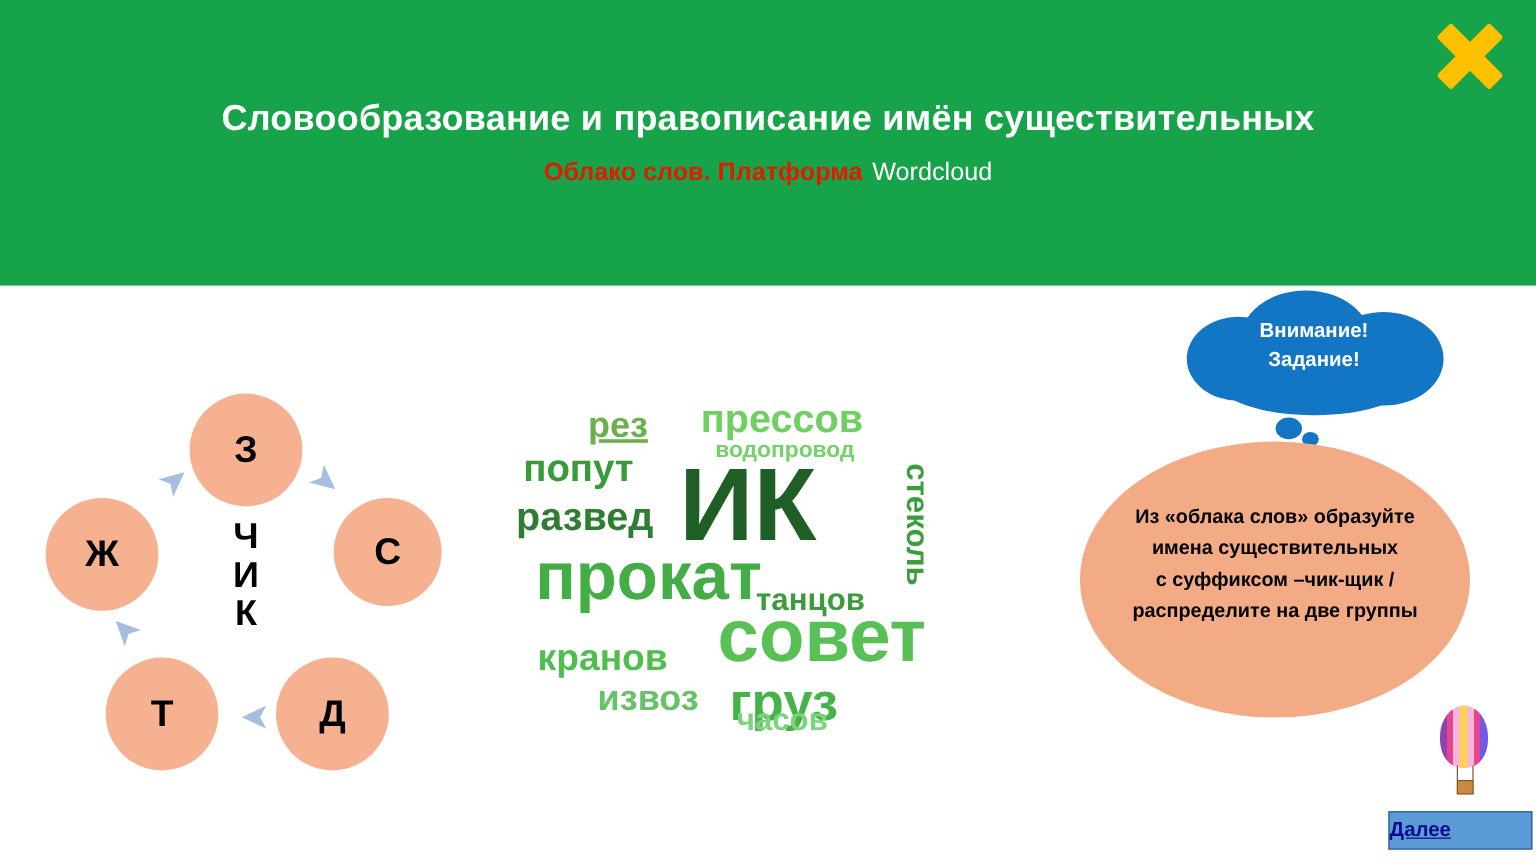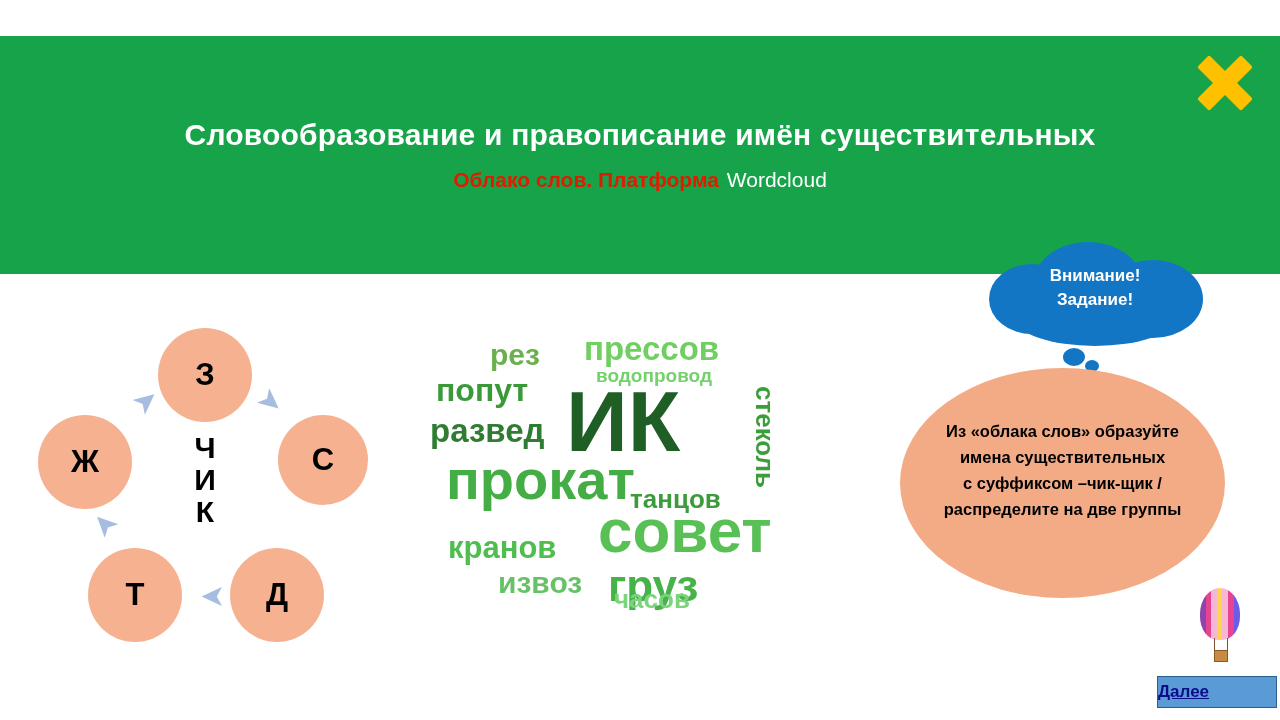--- a/index.html
+++ b/index.html
@@ -20,21 +20,20 @@
     height: 720px;
   }
 
   
   .header {
     position: absolute;
     left: 0; top: 0;
     width: 1280px;
     height: 238px;
     background: #17a34a;
-    margin-top: 36px;
   }
   .header-title {
     position: absolute;
     left: 0; top: 82px;
     width: 1280px;
     text-align: center;
     color: #ffffff;
     font-size: 30px;
     font-weight: bold;
     letter-spacing: 0.2px;
@@ -293,21 +292,21 @@
     <div class="center-word">
       <span id="center-word-text"><div>Ч</div><div>И</div><div>К</div></span>
     </div>
     <div class="arrow a1">➤</div>
     <div class="arrow a2">➤</div>
     <div class="arrow a3">➤</div>
     <div class="arrow a4">➤</div>
   </div>
 
   <div class="wordcloud" id="wordcloud">
-      <span class="wc" style="left: 72px; top: 12px; font-size: 30px; color: rgb(106, 176, 76);">рез</span>
+      <span class="wc" style="left: 72px; top: 12px; font-size: 30px; color: rgb(106, 176, 76); text-decoration: underline;">рез</span>
       <span class="wc" style="left: 166px; top: 4px; font-size: 33px; color: rgb(111, 207, 96);">прессов</span>
       <span class="wc" style="left: 18px; top: 46px; font-size: 32px; color: rgb(58, 154, 58);">попут</span>
       <span class="wc" style="left: 178px; top: 38px; font-size: 19px; color: rgb(116, 209, 107); text-align: right;">водопровод</span>
       <span class="wc" style="left: 12px; top: 86px; font-size: 33px; color: rgb(47, 125, 50);">развед</span>
       <span class="wc" style="left: 148px; top: 50px; font-size: 86px; color: rgb(31, 94, 37); text-align: center;">ИК</span>
       <span class="wc vert" style="left: 360px; top: 58px; font-size: 26px; color: rgb(59, 158, 59); transform: rotate(90deg);">стеколь</span>
       <span class="wc" style="left: 28px; top: 124px; font-size: 56px; color: rgb(69, 173, 69);">прокат</span>
       <span class="wc" style="left: 212px; top: 158px; font-size: 26px; color: rgb(60, 155, 60);">танцов</span>
       <span class="wc" style="left: 180px; top: 172px; font-size: 62px; color: rgb(88, 192, 85);">совет</span>
       <span class="wc" style="left: 30px; top: 204px; font-size: 31px; color: rgb(79, 190, 79);">кранов</span>

